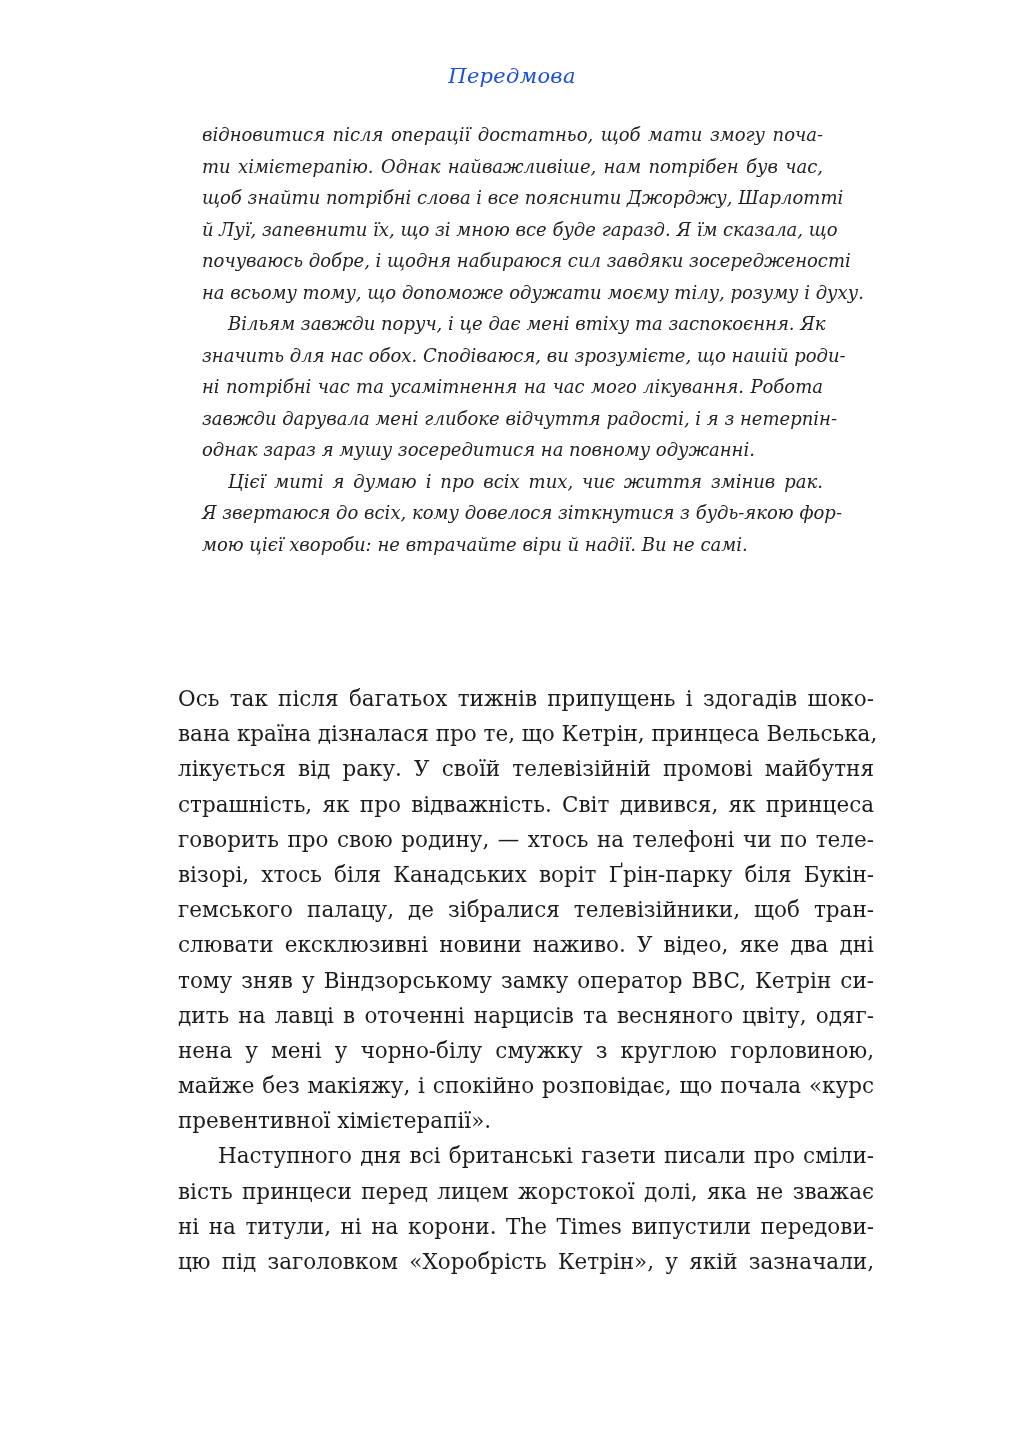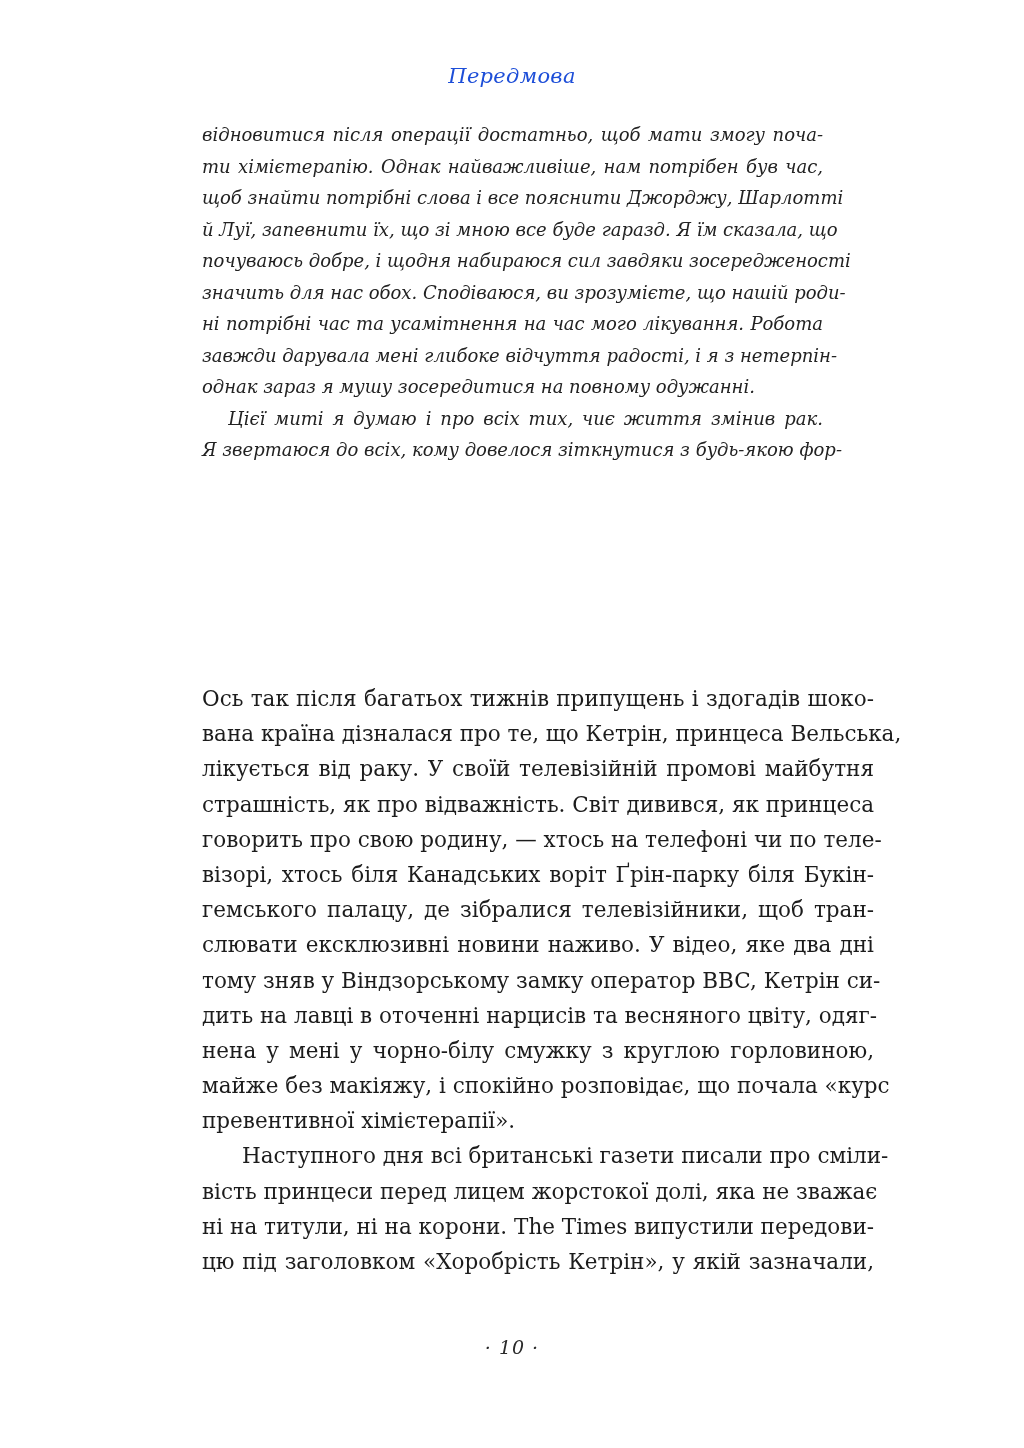--- a/index.html
+++ b/index.html
@@ -44,21 +44,20 @@
     position: absolute;
     left: 178px;
     top: 681px;
     width: 696px;
     font-size: 21.5px;
     color: #1c1c1c;
   }
   .body-text .line {
     height: 35.2px;
     line-height: 35.2px;
-    margin-left: 24px;
   }
   .line {
     white-space: nowrap;
     text-align: justify;
     text-align-last: justify;
   }
   .line.para-end {
     text-align-last: left;
   }
   .epigraph .line.indent {
@@ -85,26 +84,29 @@
 <div class="page">
 
   <div class="running-head">Передмова</div>
 
   <div class="epigraph">
       <div class="line">відновитися після операції достатньо, щоб мати змогу поча-</div>
       <div class="line">ти хімієтерапію. Однак найважливіше, нам потрібен був час,</div>
       <div class="line">щоб знайти потрібні слова і все пояснити Джорджу, Шарлотті</div>
       <div class="line">й Луї, запевнити їх, що зі мною все буде гаразд. Я їм сказала, що</div>
       <div class="line">почуваюсь добре, і щодня набираюся сил завдяки зосередженості</div>
+      <div class="line para-end">на всьому тому, що допоможе одужати моєму тілу, розуму і духу.</div>
+      <div class="line indent">Вільям завжди поруч, і це дає мені втіху та заспокоєння. Як</div>
       <div class="line">значить для нас обох. Сподіваюся, ви зрозумієте, що нашій роди-</div>
       <div class="line">ні потрібні час та усамітнення на час мого лікування. Робота</div>
       <div class="line">завжди дарувала мені глибоке відчуття радості, і я з нетерпін-</div>
       <div class="line para-end">однак зараз я мушу зосередитися на повному одужанні.</div>
       <div class="line indent">Цієї миті я думаю і про всіх тих, чиє життя змінив рак.</div>
       <div class="line">Я звертаюся до всіх, кому довелося зіткнутися з будь-якою фор-</div>
+      <div class="line para-end">мою цієї хвороби: не втрачайте віри й надії. Ви не самі.</div>
     </div>
 
   <div class="body-text">
       <div class="line">Ось так після багатьох тижнів припущень і здогадів шоко-</div>
       <div class="line">вана країна дізналася про те, що Кетрін, принцеса Вельська,</div>
       <div class="line">лікується від раку. У своїй телевізійній промові майбутня</div>
       <div class="line">страшність, як про відважність. Світ дивився, як принцеса</div>
       <div class="line">говорить про свою родину, — хтось на телефоні чи по теле-</div>
       <div class="line">візорі, хтось біля Канадських воріт Ґрін-парку біля Букін-</div>
       <div class="line">гемського палацу, де зібралися телевізійники, щоб тран-</div>
@@ -113,15 +115,14 @@
       <div class="line">дить на лавці в оточенні нарцисів та весняного цвіту, одяг-</div>
       <div class="line">нена у мені у чорно-білу смужку з круглою горловиною,</div>
       <div class="line">майже без макіяжу, і спокійно розповідає, що почала «курс</div>
       <div class="line para-end">превентивної хімієтерапії».</div>
       <div class="line indent">Наступного дня всі британські газети писали про сміли-</div>
       <div class="line">вість принцеси перед лицем жорстокої долі, яка не зважає</div>
       <div class="line">ні на титули, ні на корони. The Times випустили передови-</div>
       <div class="line">цю під заголовком «Хоробрість Кетрін», у якій зазначали,</div>
     </div>
 
-  <div class="page-number">· 10 ·</div>
 
 </div>
 
 </body></html>

